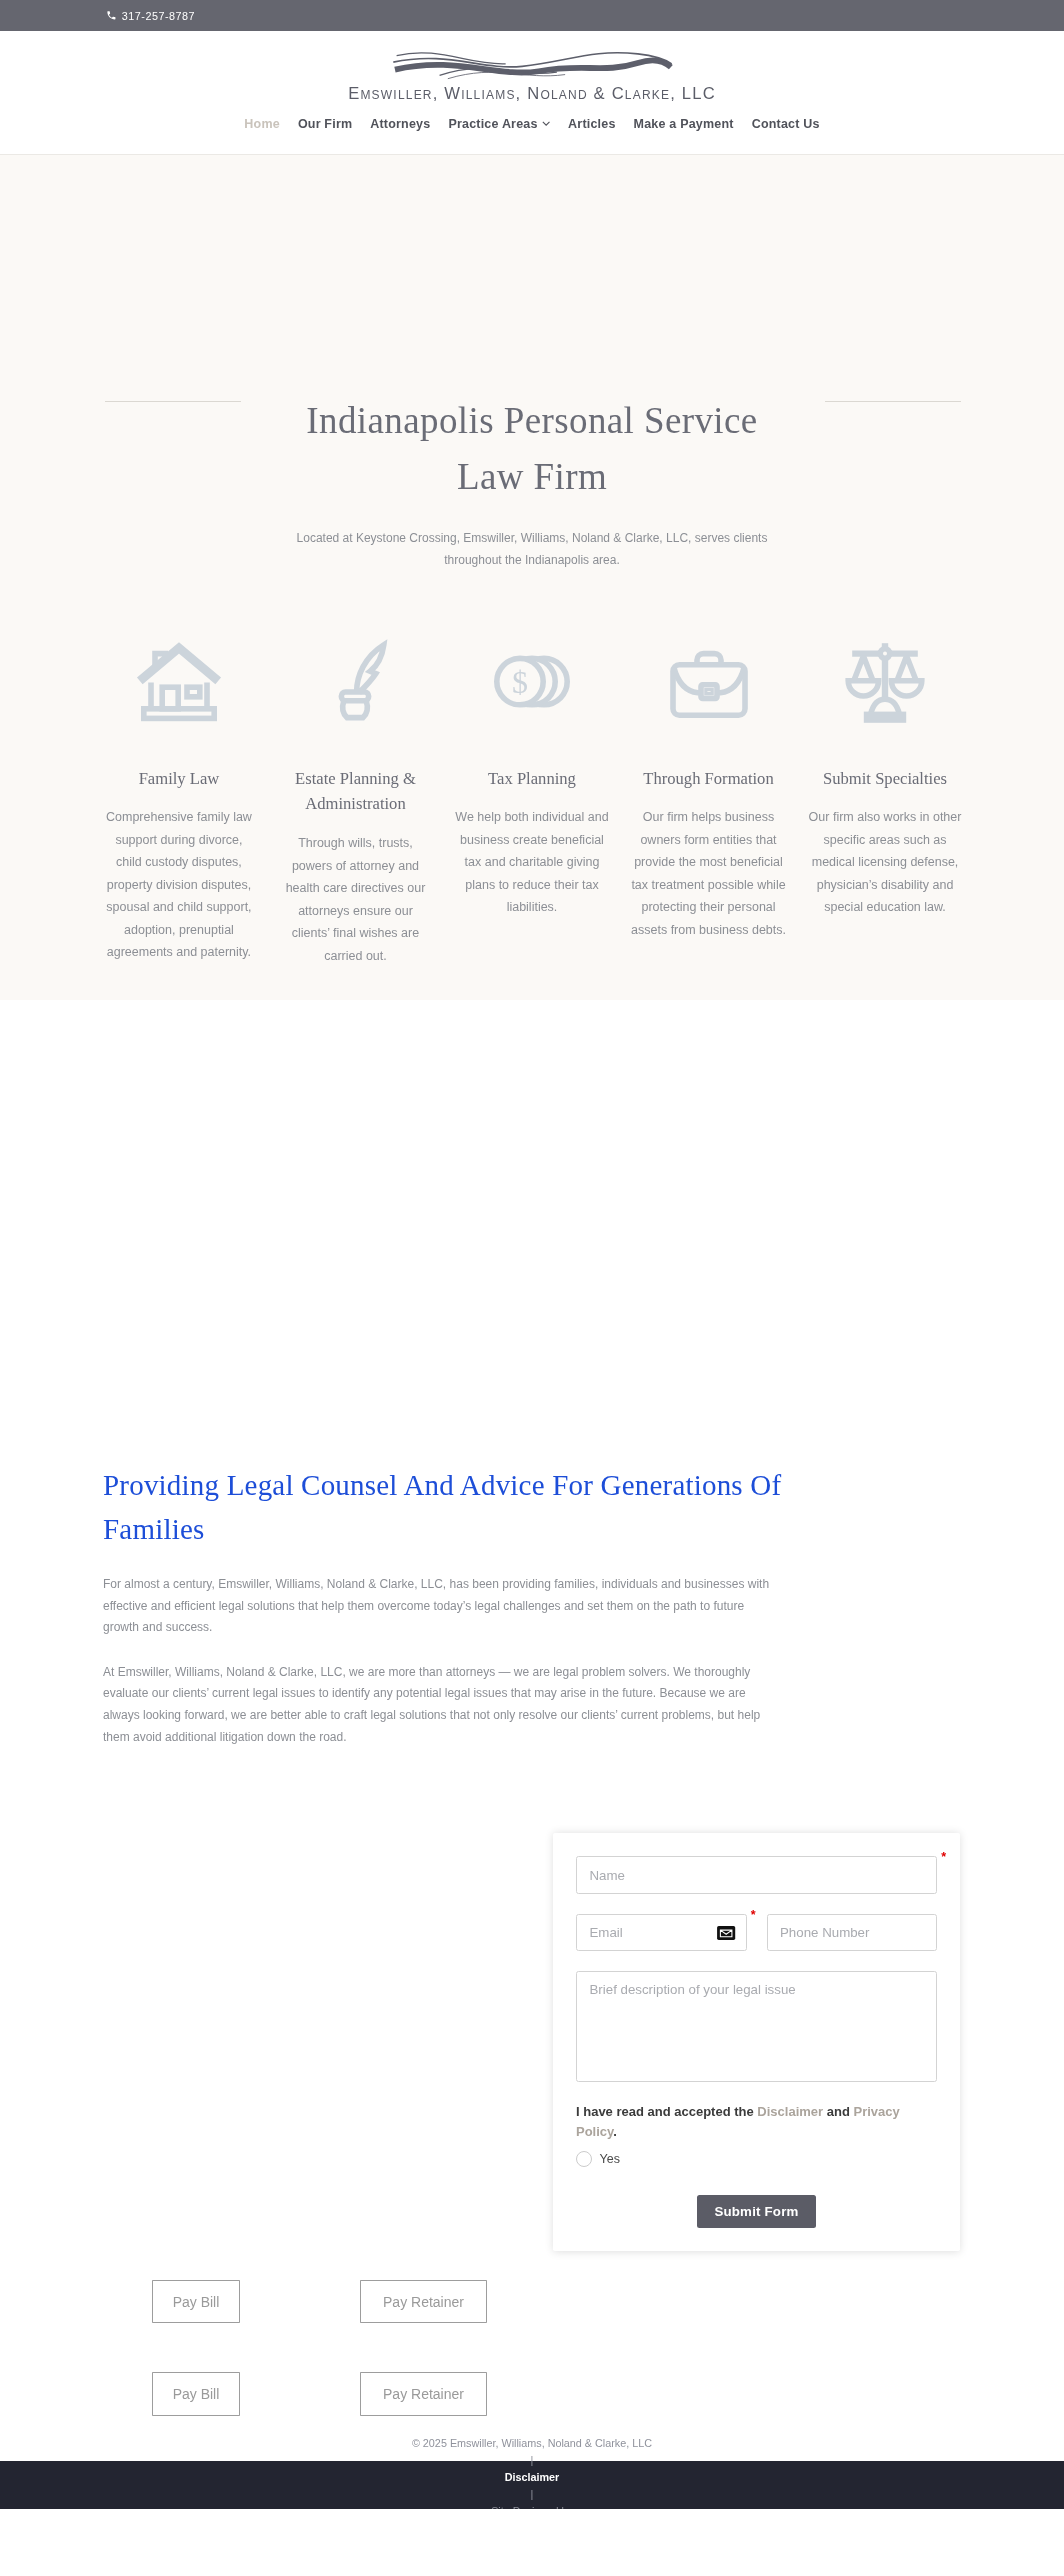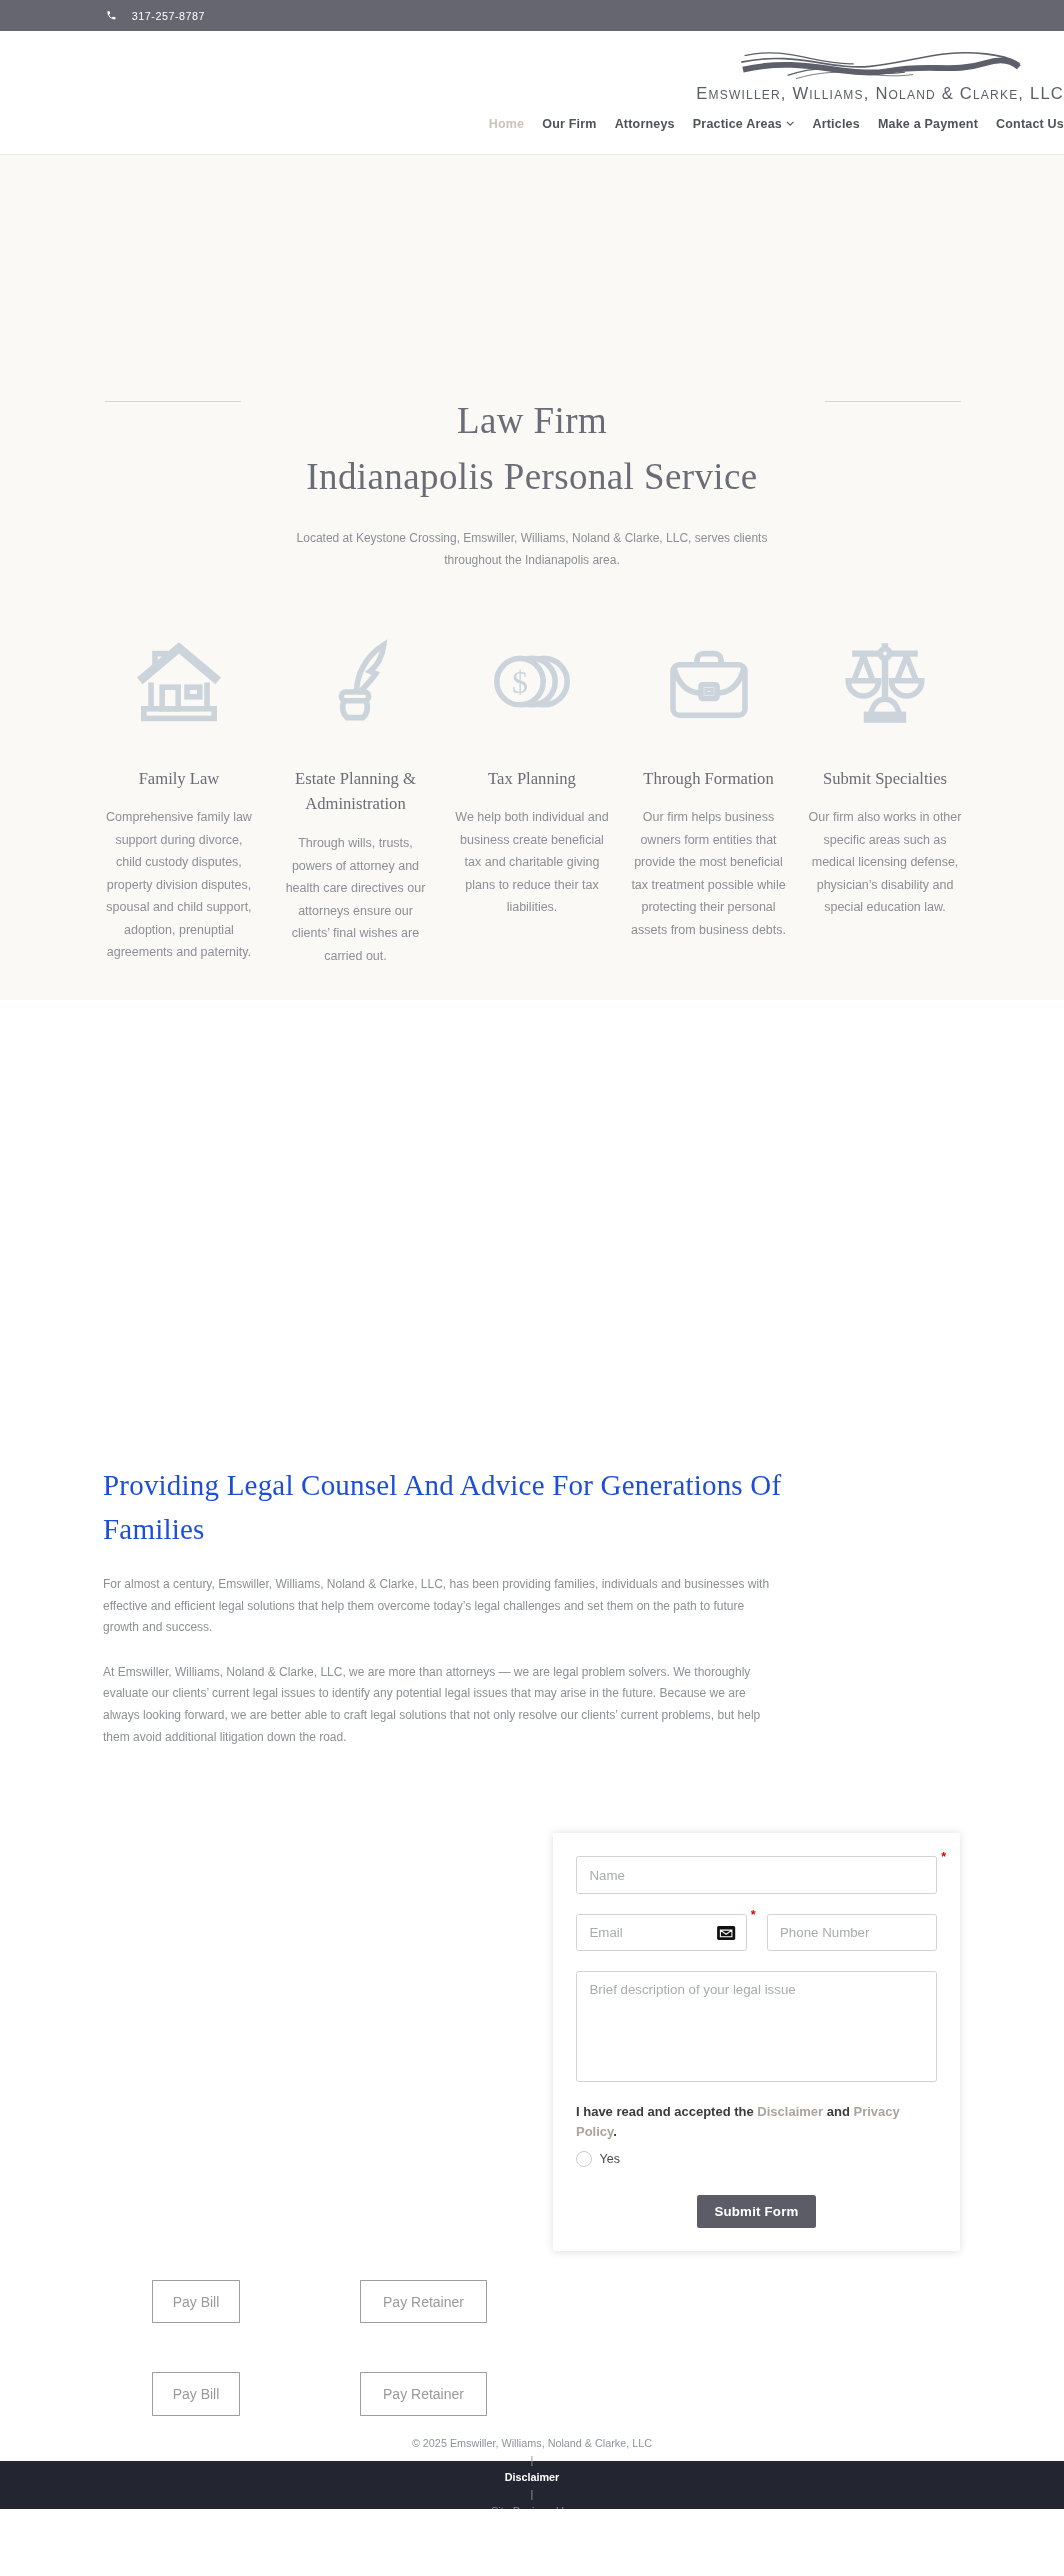--- a/index.html
+++ b/index.html
@@ -1,24 +1,24 @@
 <!DOCTYPE html>
 <html style="font-size:13.3px"><head>
 <meta charset="utf-8">
 <style>
   html,body{margin:0;padding:0;}
   body{width:1064px;background:#fff;font-family:"Liberation Sans",sans-serif;-webkit-font-smoothing:antialiased;}
   a{text-decoration:none;color:inherit;}
 
   
   .topbar{height:31px;background:#65666f;display:flex;align-items:center;padding-left:106px;box-sizing:border-box;}
-  .topbar .phone{display:flex;align-items:center;gap:15px;color:#fff;font-size:10.8px;letter-spacing:0.5px;cursor:pointer;}
-
-  
-  .header{height:124px;border-bottom:0.8px solid #ebe9e5;background:#fff;display:flex;flex-direction:column;align-items:flex-end;padding-top:12.5px;box-sizing:border-box;}
+  .topbar .phone{display:flex;align-items:center;gap:5px;color:#fff;font-size:10.8px;letter-spacing:0.5px;cursor:pointer;}
+
+  
+  .header{height:124px;border-bottom:0.8px solid #ebe9e5;background:#fff;display:flex;flex-direction:column;align-items:center;padding-top:12.5px;box-sizing:border-box;}
   .logo{display:flex;flex-direction:column;align-items:center;cursor:pointer;}
   .firm-name{margin-top:2.5px;font-size:16.6px;font-variant:small-caps;letter-spacing:1.2px;color:#5b5d68;}
   .nav{display:flex;gap:18px;margin-top:12.5px;font-size:12.5px;font-weight:600;color:#50525a;letter-spacing:0.2px;}
   .nav a{display:flex;align-items:center;gap:4.2px;cursor:pointer;}
   .nav a.active{color:#c9c3bb;}
 
   
   .hero{background:#fbf9f6;padding:238px 0 33px;}
   .hero-head{width:858px;margin:0 auto;position:relative;}
   .hero-line{position:absolute;top:8.3px;width:136px;height:0.8px;background:#dbd8d2;}
@@ -120,22 +120,22 @@
         <span>Contact Us</span>
       </a>
   </nav>
 </div>
 
 <div class="hero">
   <div class="hero-head">
     <div class="hero-line left"></div>
     <div class="hero-line right"></div>
     <h1>
+      <span>Indianapolis Personal Service</span>
       <span>Law Firm</span>
-      <span>Indianapolis Personal Service</span>
     </h1>
   </div>
   <p class="hero-sub">Located at Keystone Crossing, Emswiller, Williams, Noland &amp; Clarke, LLC, serves clients throughout the Indianapolis area.</p>
 
   <div class="services">
     <div class="service">
       <svg class="sicon" viewBox="0 0 120 120" fill="none" stroke="#ccd4db" stroke-width="7">
         <path d="M30 46 V27 h13 v8"></path>
         <path d="M11 61 60 20 109 61" stroke-width="11"></path>
         <path d="M25 63 V96 M95 63 V96"></path>

